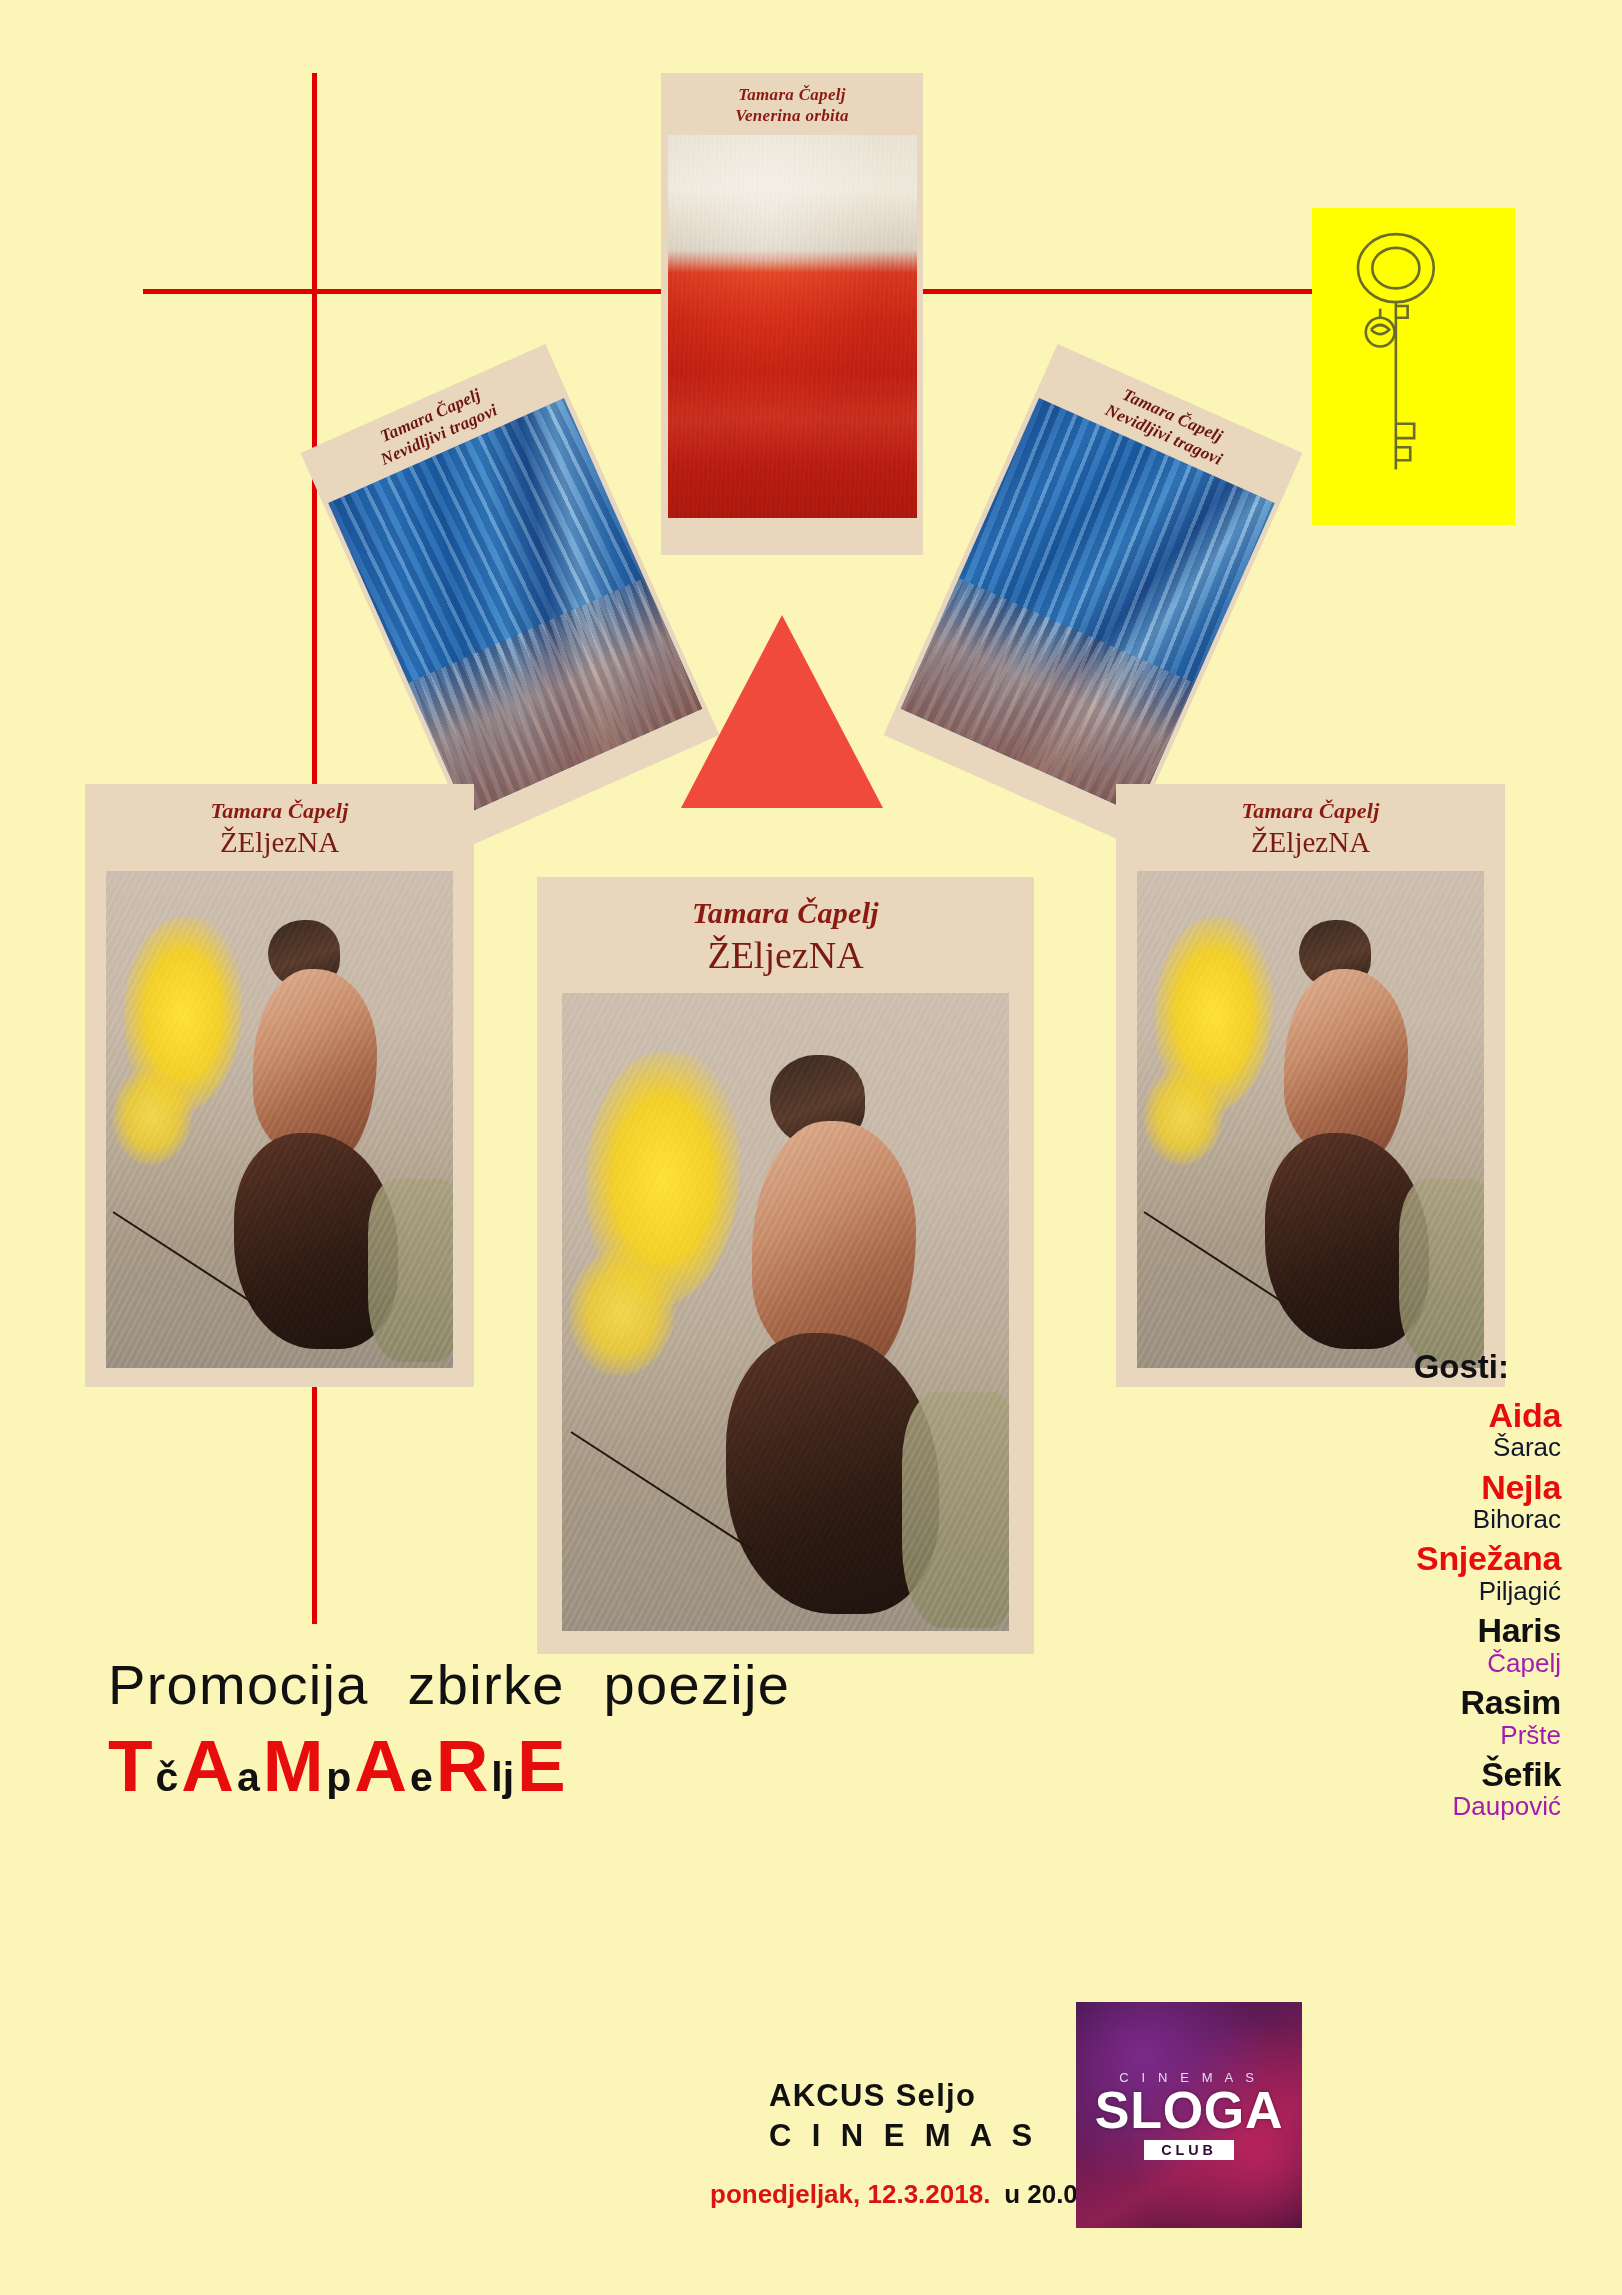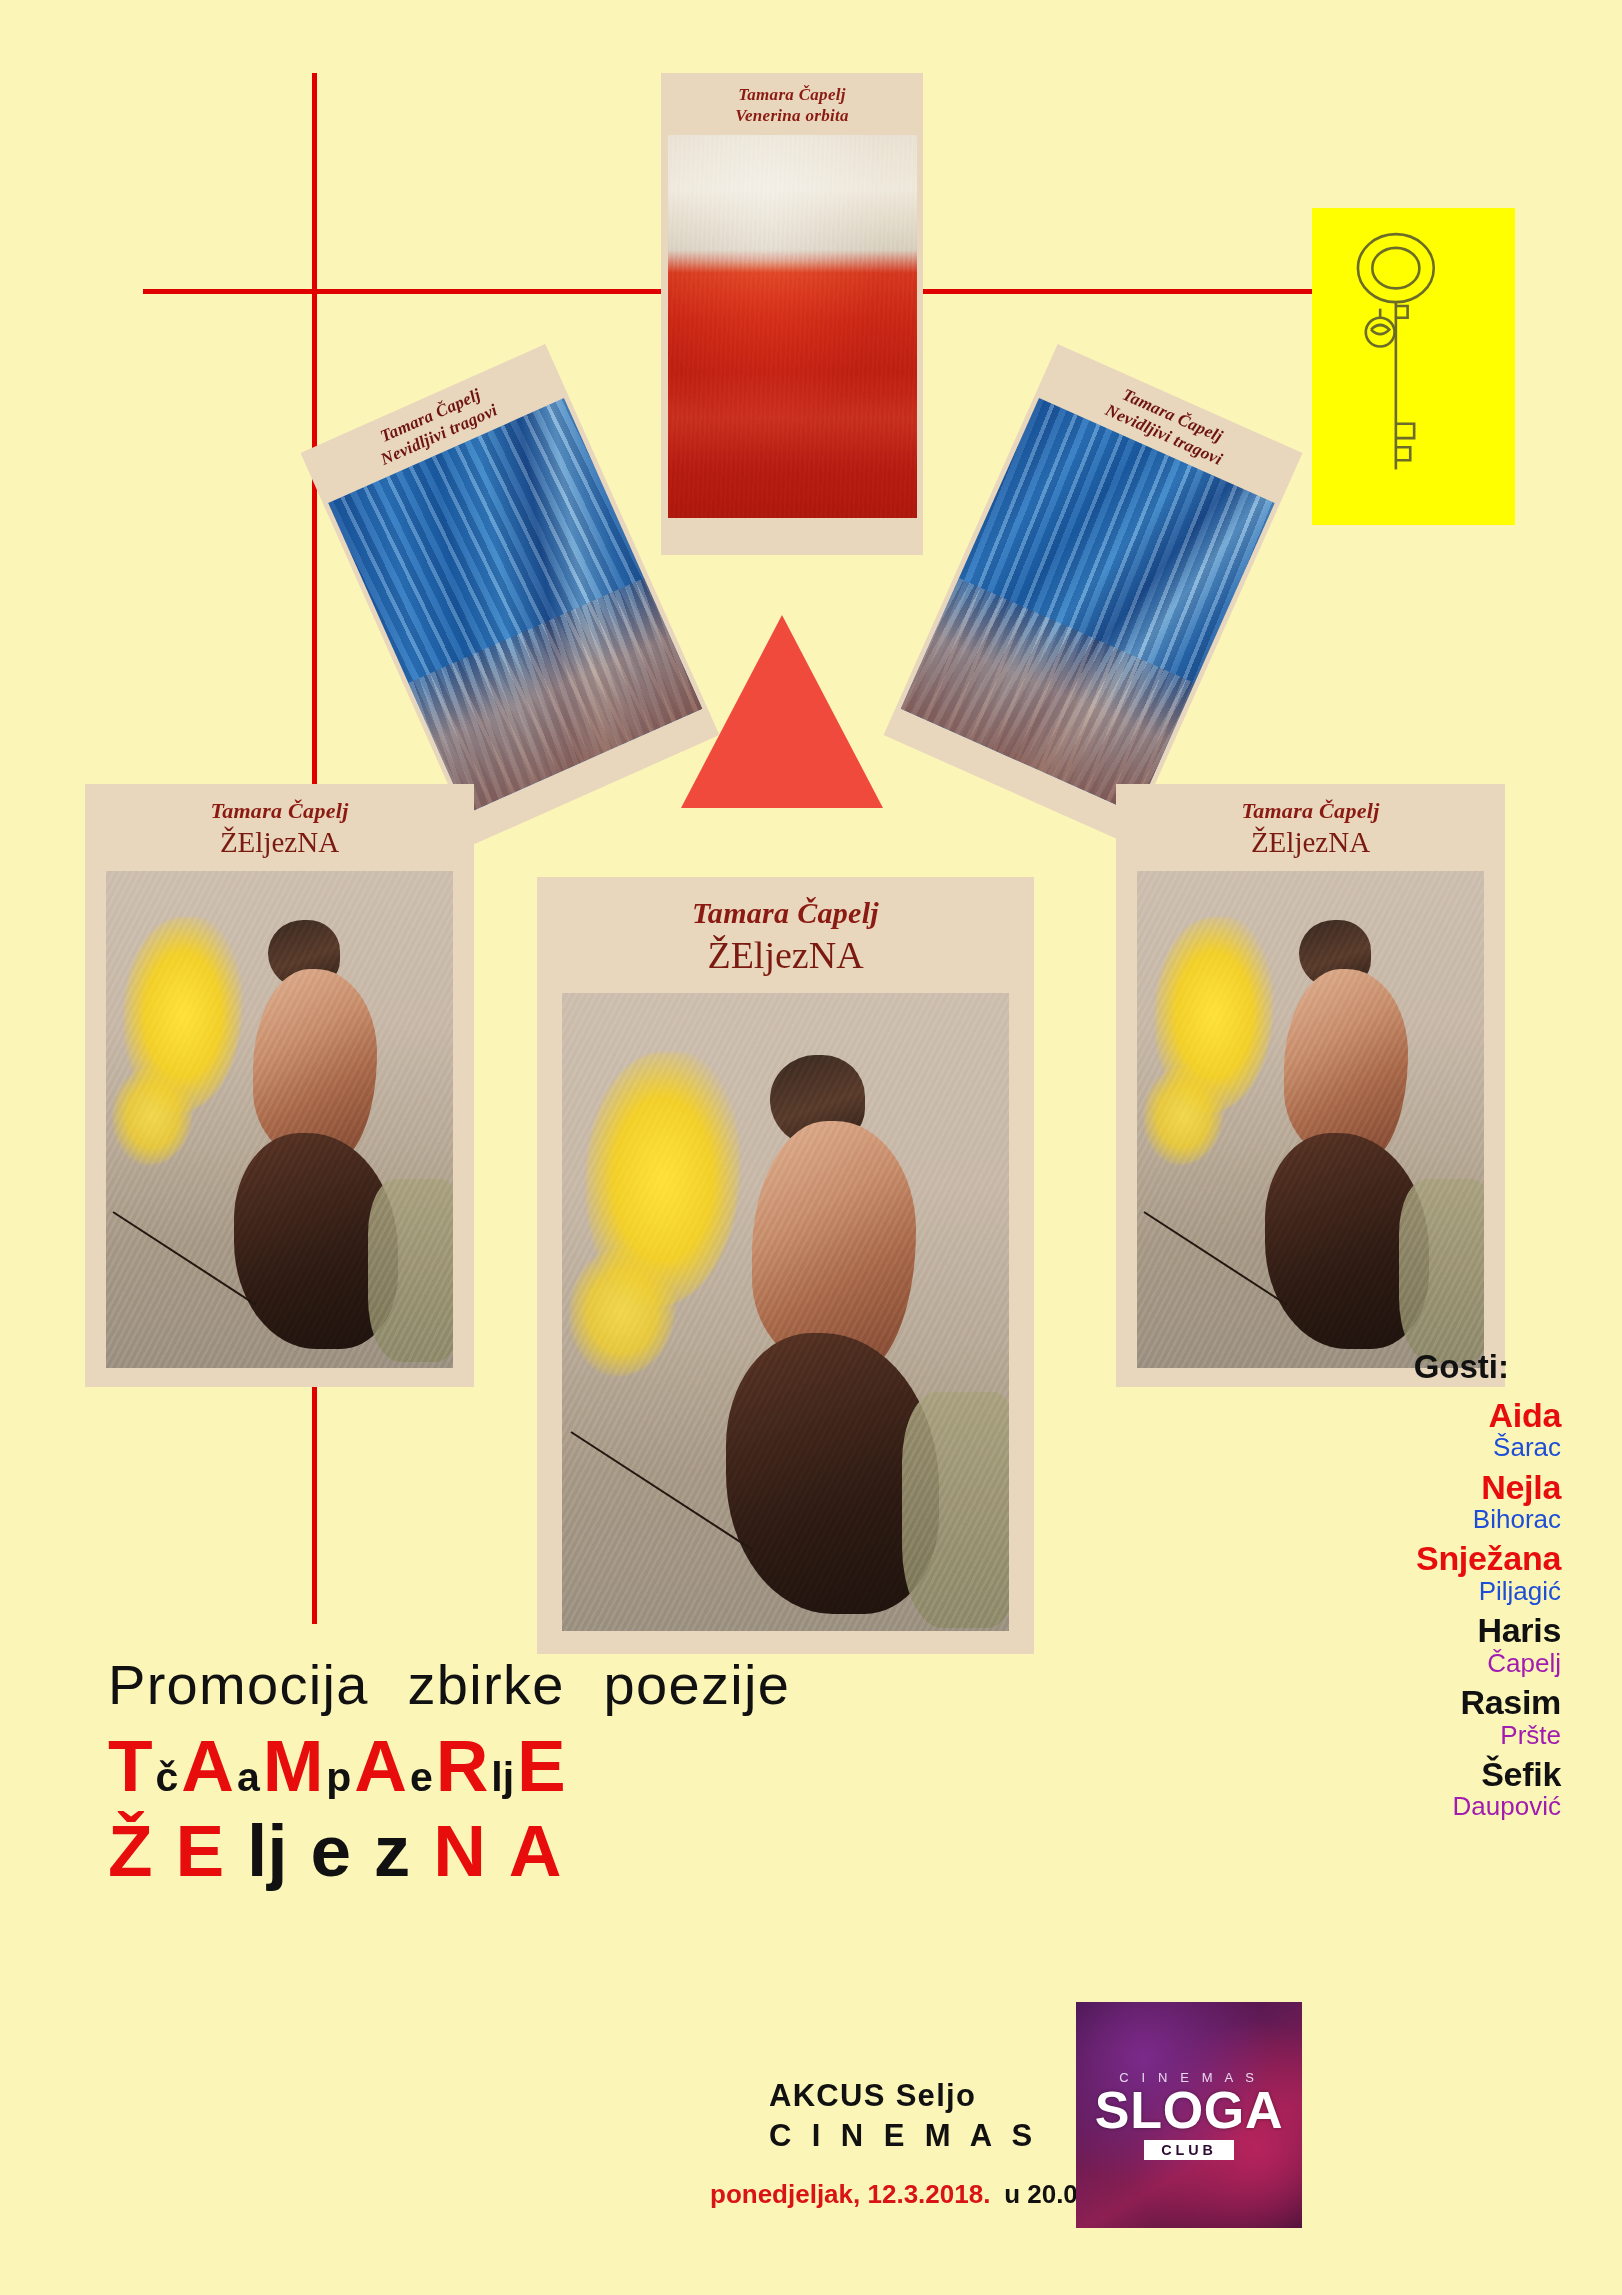--- a/index.html
+++ b/index.html
@@ -201,21 +201,21 @@
     font-weight: bold;
     letter-spacing: -0.3px;
   }
   .guest .last {
     display: block;
     font-size: 26px;
     font-weight: normal;
     margin-top: 2.6px;
   }
   .guest.red .first { color: #e80d0d; }
-  .guest.red .last  { color: #1d4ed8; }
+  .guest.red .last  { color: #0f172a; }
   .guest.dark .first { color: #111111; }
   .guest.dark .last  { color: #a21caf; }
 
   
   .headline {
     position: absolute;
     left: 108px;
     top: 1652px;
     width: 995px;
   }
@@ -470,35 +470,20 @@
       <span class="small">a</span>
       <span class="big">M</span>
       <span class="small">p</span>
       <span class="big">A</span>
       <span class="small">e</span>
       <span class="big">R</span>
       <span class="small">lj</span>
       <span class="big">E</span>
     </div>
 
-    <div class="mix-line">
-      <span class="big">Ž</span>
-      <span class="sp"></span>
-      <span class="big">E</span>
-      <span class="sp"></span>
-      <span class="blk">lj</span>
-      <span class="sp"></span>
-      <span class="blk">e</span>
-      <span class="sp"></span>
-      <span class="blk">z</span>
-      <span class="sp"></span>
-      <span class="big">N</span>
-      <span class="sp"></span>
-      <span class="big">A</span>
-    </div>
   </div>
 
   <div class="venue">
     <div class="v1">AKCUS  Seljo</div>
     <div class="v2">C I N E M A S</div>
   </div>
 
   <div class="datetime">
     <span class="d">ponedjeljak, 12.3.2018.</span>
     <span class="t">u 20.02 h</span>

